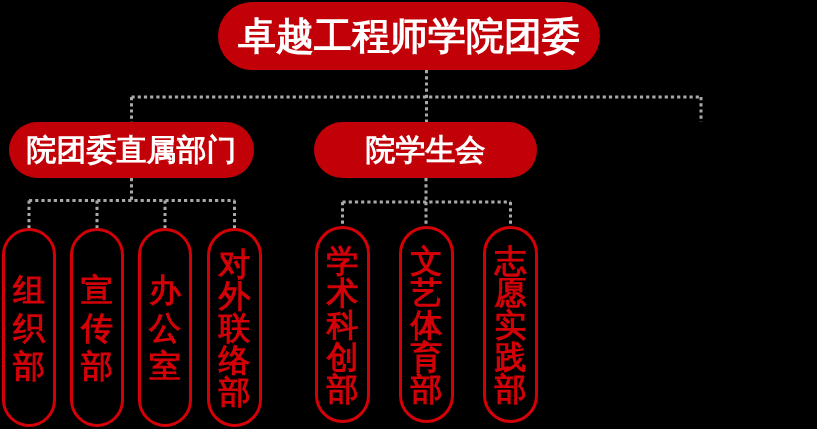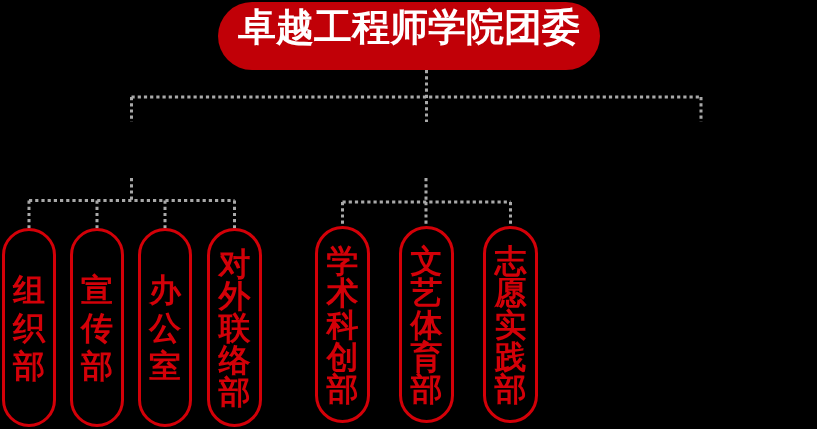--- a/index.html
+++ b/index.html
@@ -15,21 +15,21 @@
     width:817px;height:429px;
     background:var(--bg);
     overflow:hidden;
     font-family:"Liberation Sans",sans-serif;
   }
   .connectors{position:absolute;left:0;top:0;width:817px;height:429px;}
   .pill{
     position:absolute;
     background:var(--node-fill);
     color:var(--node-text);
-    display:flex;justify-content:center;
+    display:flex;align-items:center;justify-content:center;
     font-weight:900;
     white-space:nowrap;
   }
   .pill-root{left:218px;top:2px;width:382px;height:68px;border-radius:34px;font-size:38px;}
   .pill-l2{top:122px;height:56px;border-radius:28px;font-size:30px;}
   .pill-a{left:9px;width:245px;}
   .pill-b{left:314px;width:223px;}
   .pill-c{left:590px;width:220px;}
   .capsule{
     position:absolute;
@@ -76,20 +76,26 @@
       <path d="M342.5 202 V 226"></path>
       <path d="M426 202 V 226"></path>
       <path d="M510.5 202 V 226"></path>
     </g>
   </svg>
 
   <div class="pill pill-root">
     <span>卓越工程师学院团委</span>
   </div>
 
+  <div class="pill pill-l2 pill-a">
+    <span>院团委直属部门</span>
+  </div>
+  <div class="pill pill-l2 pill-b">
+    <span>院学生会</span>
+  </div>
 
   <div class="capsule cap-left gap3 cap-1">
       <span class="vchar">组</span>
       <span class="vchar">织</span>
       <span class="vchar">部</span>
     </div>
   <div class="capsule cap-left gap3 cap-2">
       <span class="vchar">宣</span>
       <span class="vchar">传</span>
       <span class="vchar">部</span>

